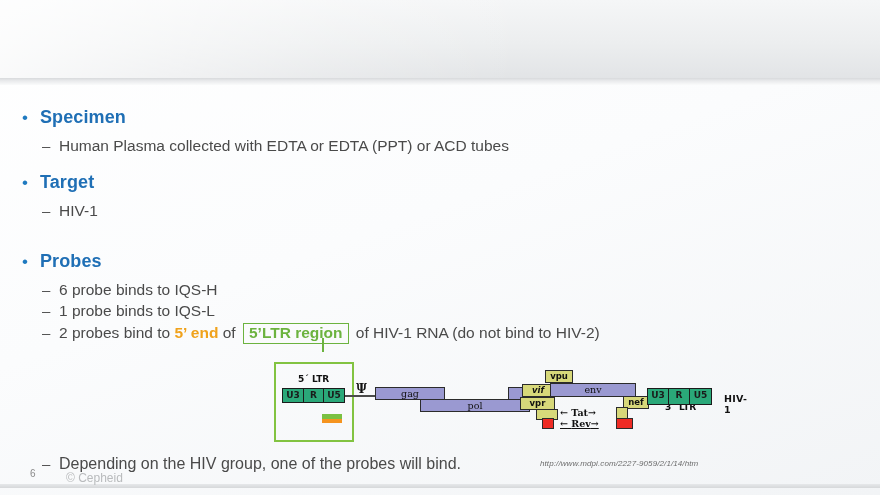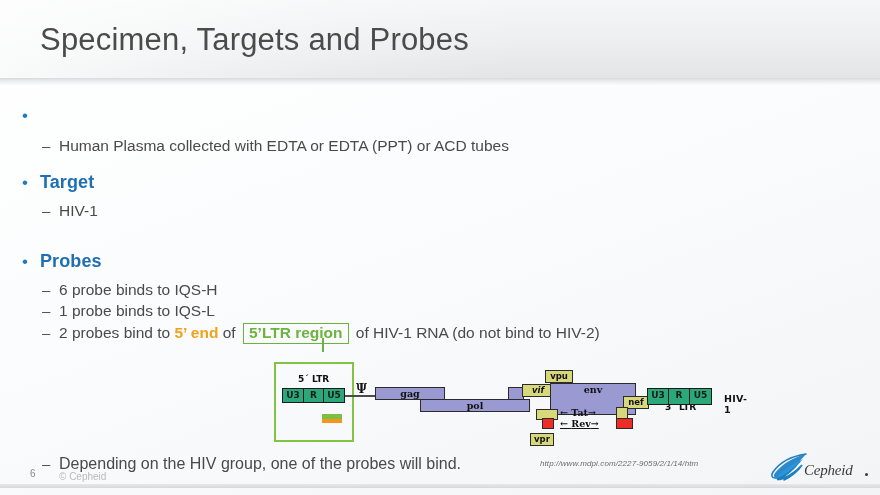--- a/index.html
+++ b/index.html
@@ -41,21 +41,21 @@
   .conn{position:absolute;background:#6cb33f;}
 
   
   .genome{position:absolute;left:272px;top:352px;width:480px;height:95px;}
   .gbox{position:absolute;box-sizing:border-box;}
   .ltrframe{border:2px solid #82c341;background:transparent;}
   .seg{background:#2aa879;border:1px solid #1b1b1b;color:#1a1a1a;
     font-size:9px;font-weight:bold;text-align:center;line-height:12px;
     font-family:"DejaVu Sans", sans-serif;}
   .bar{background:#9a99d1;border:1px solid #2b2b2b;color:#111;
-    font-size:9.5px;font-weight:bold;text-align:center;line-height:11px;
+    font-size:9.5px;font-weight:normal;text-align:center;line-height:11px;
     font-family:"DejaVu Serif", serif;}
   .acc{background:#d7d87a;border:1px solid #2b2b2b;color:#111;
     font-size:8.5px;font-weight:bold;text-align:center;line-height:10px;
     font-family:"DejaVu Sans", sans-serif;}
   .accplain{background:#d7d87a;border:1px solid #2b2b2b;}
   .redsq{background:#ee2b24;border:1px solid #2b2b2b;}
   .line{background:#4a4a4a;}
   .lbl{position:absolute;font-size:9px;font-weight:bold;color:#111;
     font-family:"DejaVu Sans", sans-serif;white-space:nowrap;}
   .psi{position:absolute;font-size:12px;font-weight:bold;color:#111;
@@ -67,40 +67,40 @@
   .probe-marker{position:absolute;}
   .probe-marker .g{position:absolute;left:0;top:0;width:100%;height:50%;background:#7ac143;}
   .probe-marker .o{position:absolute;left:0;top:50%;width:100%;height:50%;background:#f5941f;}
 
   
   .src-url{position:absolute;left:540px;top:459px;font-size:8px;color:#6d6d6d;
     font-style:italic;white-space:nowrap;letter-spacing:.1px;}
   .footer-rule{position:absolute;left:0;top:484px;width:880px;height:4px;
     background:linear-gradient(180deg,#e6e8ea 0%,#d6d8da 100%);}
   .pagenum{position:absolute;left:30px;top:468px;font-size:10px;color:#8a8a8a;}
-  .wmark{position:absolute;left:43px;top:471px;font-size:10px;color:#b9bbbd;white-space:nowrap;padding-left:16px;}
+  .wmark{position:absolute;left:50px;top:471px;font-size:12px;color:#b9bbbd;white-space:nowrap;padding-left:16px;}
   .logo{position:absolute;left:770px;top:452px;width:100px;height:34px;}
   .logo .word{position:absolute;left:34px;top:10px;font-size:15px;color:#3a3a3a;
     font-family:"Liberation Serif", serif;font-style:italic;letter-spacing:-.2px;}
   .logo .dot{position:absolute;left:95px;top:21px;width:3px;height:3px;background:#3a3a3a;border-radius:50%;}
 </style>
 </head>
 <body>
 
 <div class="slide">
 
   <div class="header"></div>
   <div class="header-sheen"></div>
   <div class="header-rule"></div>
-  <div class="page-title">Specimen, Targets and Probes</div>
 
   <div class="body">
 
     <div class="lvl1" style="left:22px;top:22px;">
       <span class="dot">•</span>
+      <span class="txt">Specimen</span>
     </div>
     <div class="lvl2" style="left:42px;top:52px;">
       <span class="dash">–</span>
       <span class="txt">Human Plasma collected with EDTA or EDTA (PPT) or ACD tubes</span>
     </div>
 
     <div class="lvl1" style="left:22px;top:87px;">
       <span class="dot">•</span>
       <span class="txt">Target</span>
     </div>
@@ -154,25 +154,25 @@
     <div class="psi" style="left:84px;top:30px;">Ψ</div>
 
     <div class="gbox bar" style="left:103px;top:35px;width:70px;height:13px;">gag</div>
 
     <div class="gbox bar" style="left:148px;top:47px;width:110px;height:13px;">pol</div>
 
     <div class="gbox bar" style="left:236px;top:35px;width:16px;height:13px;"></div>
 
     <div class="gbox acc" style="left:250px;top:32px;width:32px;height:13px;font-style:italic;">vif</div>
 
-    <div class="gbox acc" style="left:258px;top:45px;width:24px;height:13px;margin-top:36px;">vpr</div>
+    <div class="gbox acc" style="left:248px;top:45px;width:35px;height:13px;">vpr</div>
 
     <div class="gbox acc" style="left:273px;top:18px;width:28px;height:13px;">vpu</div>
 
-    <div class="gbox bar" style="left:278px;top:31px;width:86px;height:32px;">env</div>
+    <div class="gbox bar" style="left:278px;top:31px;width:86px;height:14px;">env</div>
 
     <div class="gbox acc" style="left:351px;top:44px;width:26px;height:13px;">nef</div>
 
     <div class="gbox accplain" style="left:264px;top:57px;width:22px;height:11px;"></div>
     <div class="gbox redsq" style="left:270px;top:66px;width:12px;height:11px;"></div>
     <div class="gbox accplain" style="left:344px;top:55px;width:12px;height:12px;"></div>
     <div class="gbox redsq" style="left:344px;top:66px;width:17px;height:11px;"></div>
 
     <div class="trlbl" style="left:288px;top:55px;">
       <span>←</span>
@@ -189,23 +189,14 @@
     <div class="gbox seg" style="left:417px;top:36px;width:23px;height:17px;">U5</div>
 
     <div class="hivlbl" style="left:452px;top:41px;">HIV-1</div>
   </div>
 
   <div class="src-url">http://www.mdpi.com/2227-9059/2/1/14/htm</div>
   <div class="footer-rule"></div>
   <div class="pagenum">6</div>
   <div class="wmark">© Cepheid</div>
 
-  <div class="logo">
-    <svg width="40" height="30" viewBox="0 0 40 30">
-      <path d="M36 2 C22 4 10 10 3 20 C1 23 1.5 26 5 26 C12 26 22 18 30 9 C24 17 14 26 7 27.5 C13 27.8 24 22 32 13 C28 19 20 25 14 28" fill="none" stroke="#1c7fc4" stroke-width="1.6" stroke-linecap="round"></path>
-      <path d="M36 2 C24 5 12 12 5 21 C3 24 4 26 7 25.5 C15 24 27 13 36 2 Z" fill="#1c7fc4" opacity="0.92"></path>
-      <path d="M33 7 C22 12 12 19 6 26 C12 25 24 17 33 7 Z" fill="#2a97d8" opacity="0.85"></path>
-    </svg>
-    <div class="word">Cepheid</div>
-    <div class="dot"></div>
-  </div>
 
 </div>
 
 </body></html>

